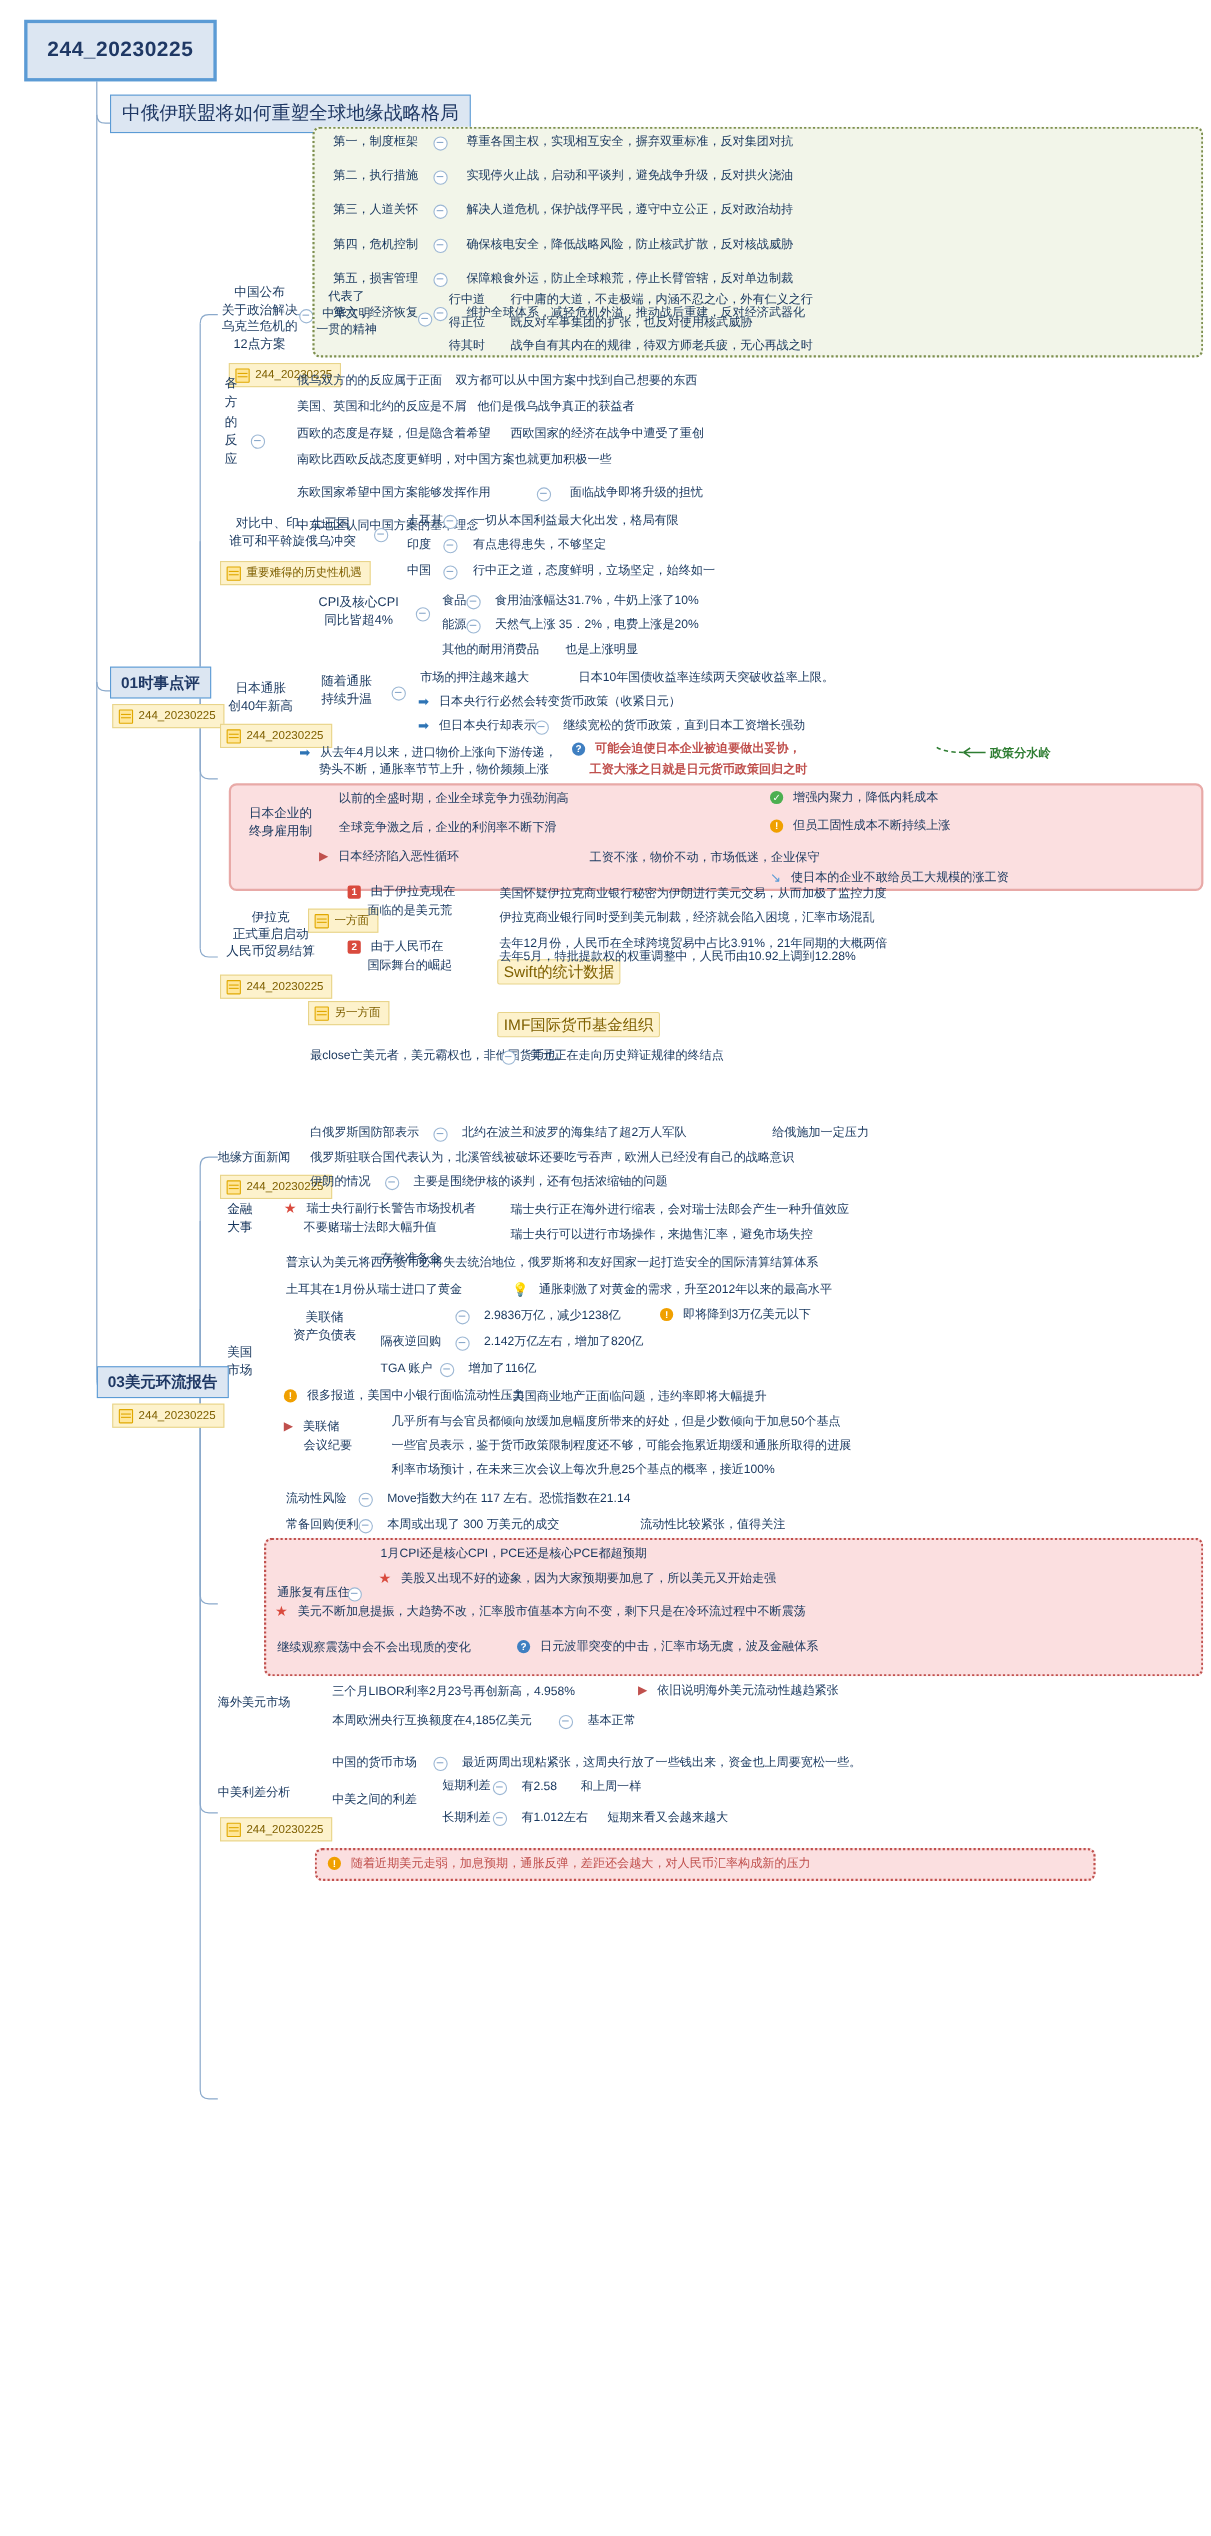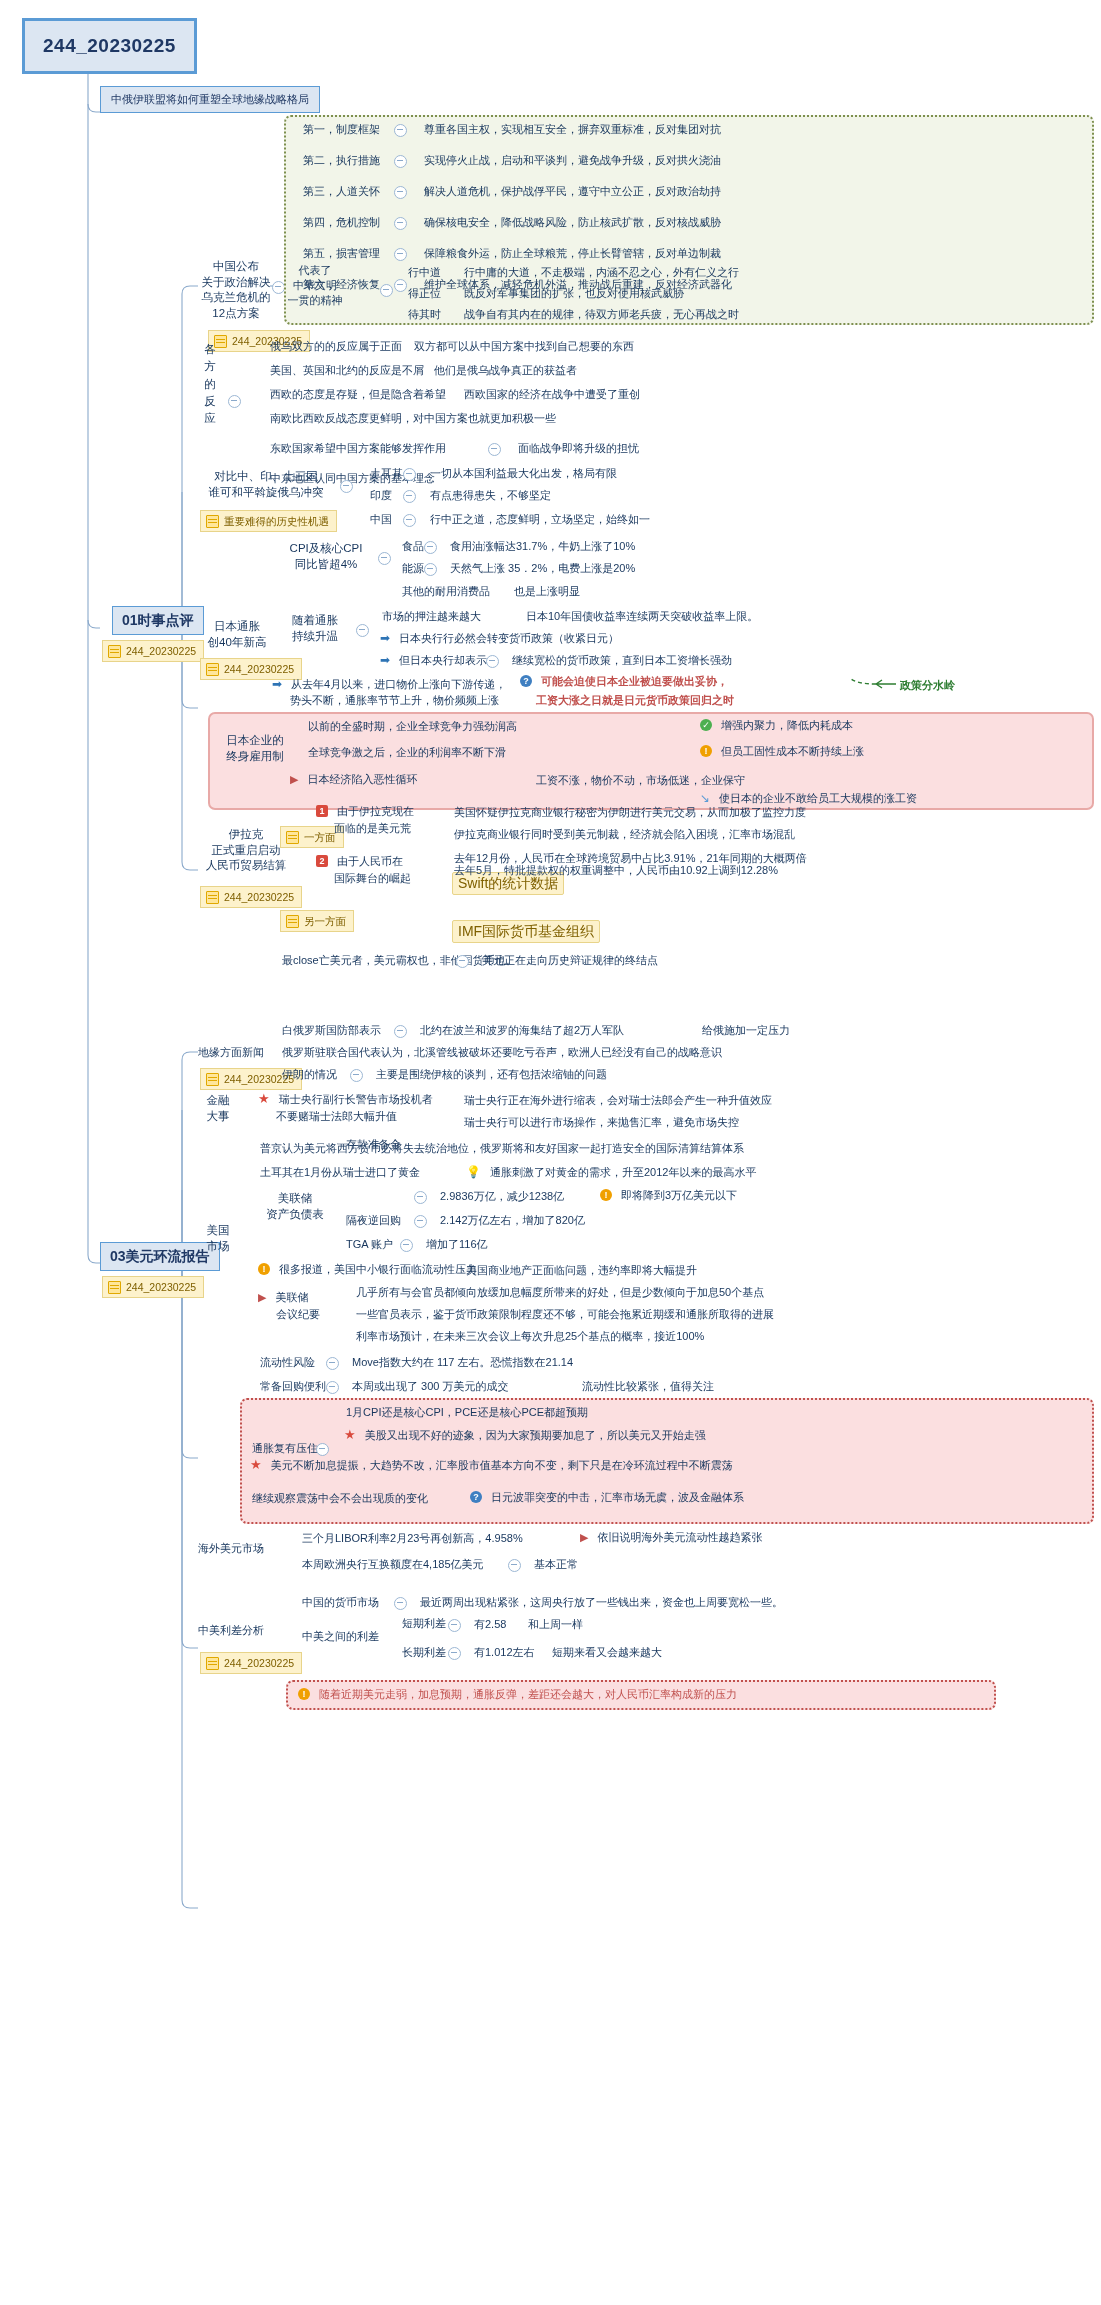--- a/index.html
+++ b/index.html
@@ -16,25 +16,25 @@
   .plain{color:#17365d;padding:1px 2px;white-space:nowrap;}
   .plain.multi{white-space:normal;text-align:center;}
 
   .root{
     background:#dce6f2;border:3px solid #5b9bd5;
     color:#1f3864;font-weight:bold;font-size:19px;
     padding:12px 18px;letter-spacing:.5px;
   }
   .l1{
     background:#dce6f2;border:1.5px solid #5b9bd5;color:#1f3864;
-    font-size:11px;padding:5px 10px;white-space:nowrap;
+    font-size:17px;padding:5px 10px;white-space:nowrap;
   }
   .l1b{
     background:#dce6f2;border:1.5px solid #5b9bd5;color:#1f3864;
-    font-size:14px;font-weight:bold;padding:4px 9px;white-space:nowrap;margin-left:12px;
+    font-size:14px;font-weight:bold;padding:4px 9px;white-space:nowrap;
   }
   .note{
     background:#fdf2cc;border:1px solid #e8d48a;color:#7f6000;
     font-size:10.5px;padding:3px 7px 3px 5px;white-space:nowrap;
     display:flex;align-items:center;gap:5px;
   }
   .note .bk{display:inline-block;width:11px;height:11px;border:1.4px solid #e0a800;
     background:#ffe699;border-radius:1px;position:relative;flex:0 0 auto;}
   .note .bk:before,.note .bk:after{content:"";position:absolute;left:1px;right:1px;height:1.4px;background:#e0a800;}
   .note .bk:before{top:3px;} .note .bk:after{top:6px;}

